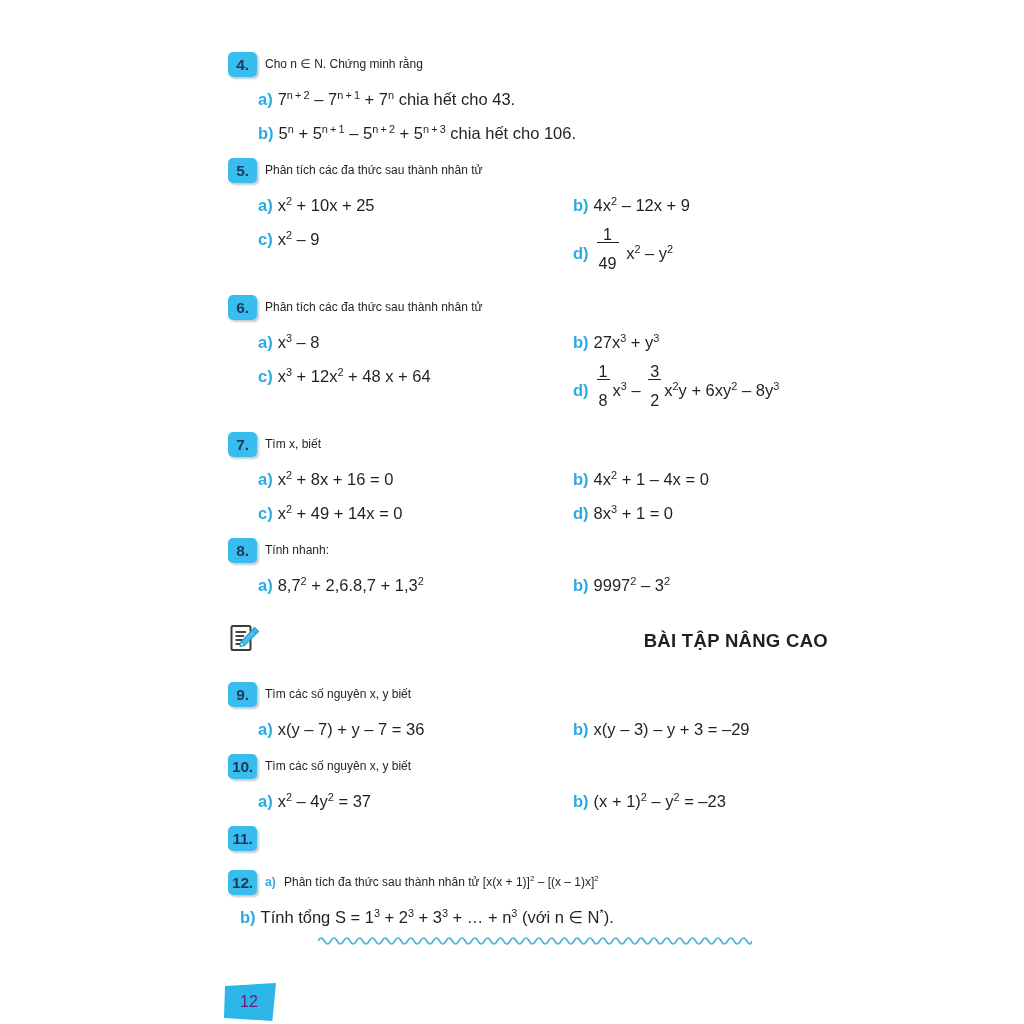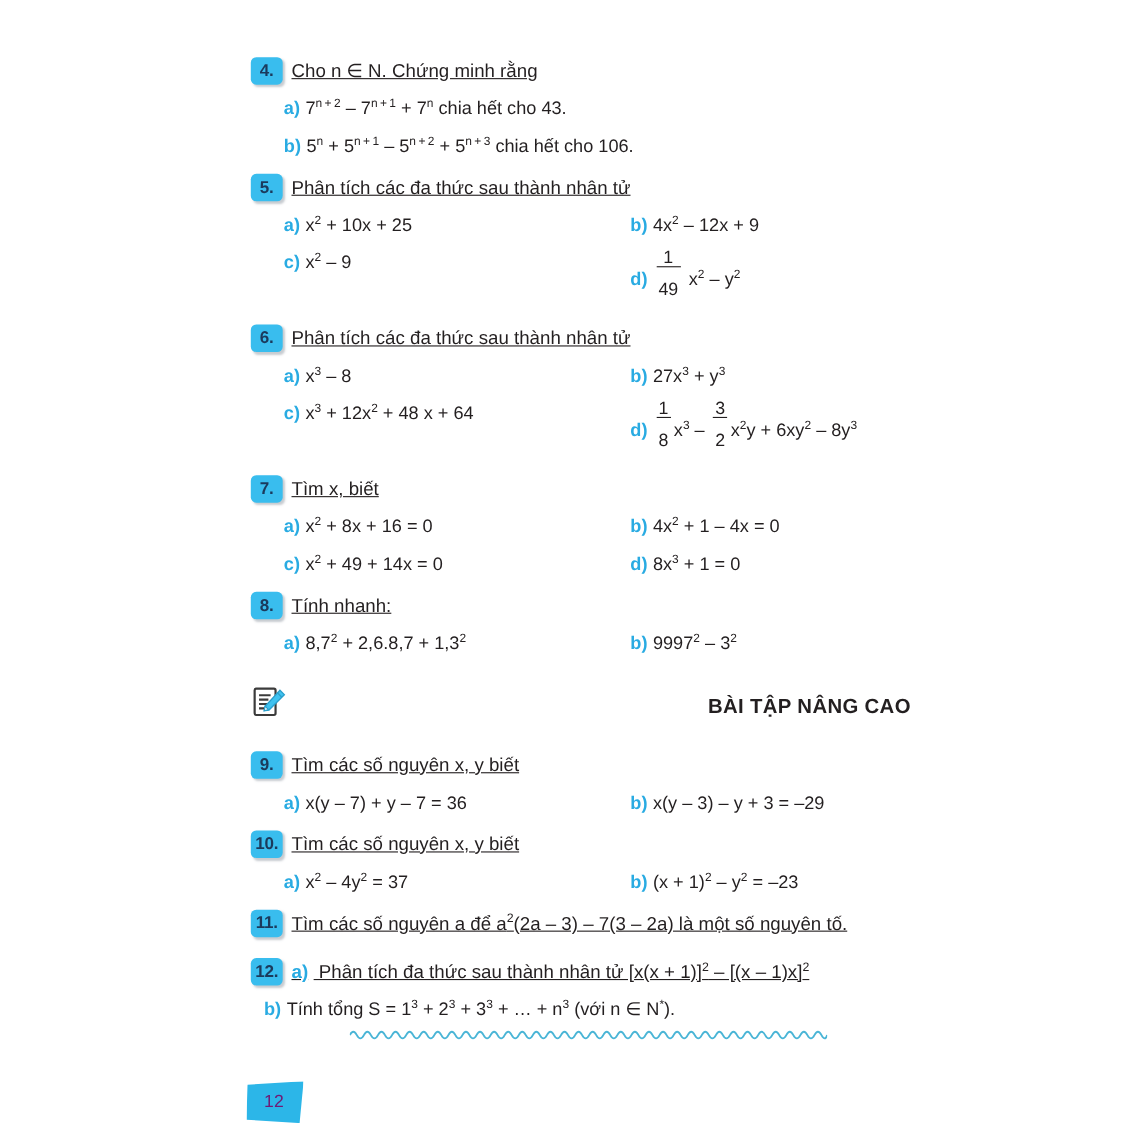--- a/index.html
+++ b/index.html
@@ -54,26 +54,25 @@
     font-size: 15.5px;
     font-weight: 700;
     line-height: 25px;
     text-align: center;
     padding: 0 4px;
     box-shadow: 2px 2px 2px rgba(130,140,150,0.45);
     letter-spacing: -0.2px;
   }
 
   .ex-title {
-    font-size: 17px;
+    font-size: 12px;
     line-height: 25px;
     color: #231f20;
     padding-top: 0px;
     white-space: nowrap;
-    text-decoration: underline;
   }
 
   
   .rows {
     margin-top: 6px;
   }
   .row {
     display: flex;
     align-items: flex-start;
     margin-bottom: 7px;
@@ -396,21 +395,20 @@
             <span class="expr">(x + 1)<sup>2</sup> – y<sup>2</sup> = –23</span>
           </div>
         </div>
       </div>
     </div>
   </div>
 
   <div class="ex" style="margin-bottom:16px;">
     <div class="ex-head">
       <div class="num-badge">11.</div>
-      <div class="ex-title">Tìm các số nguyên a để a<sup>2</sup>(2a – 3) – 7(3 – 2a) là một số nguyên tố.</div>
     </div>
   </div>
 
   <div class="ex">
     <div class="ex-head">
       <div class="num-badge">12.</div>
       <div class="ex-title"><span class="lbl">a)</span> Phân tích đa thức sau thành nhân tử [x(x + 1)]<sup>2</sup> – [(x – 1)x]<sup>2</sup></div>
     </div>
     <div class="rows">
       <div class="row">

